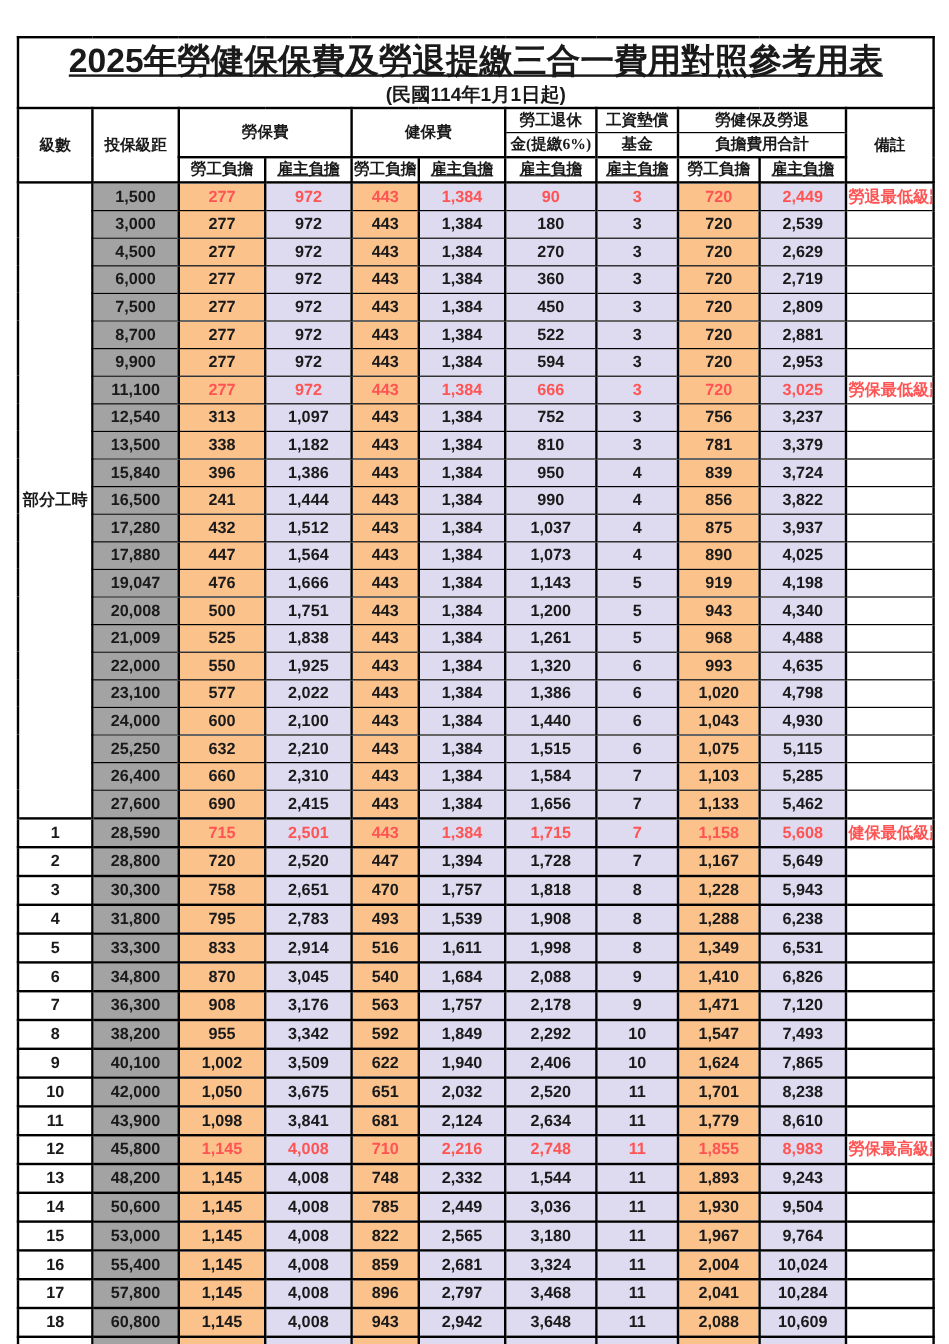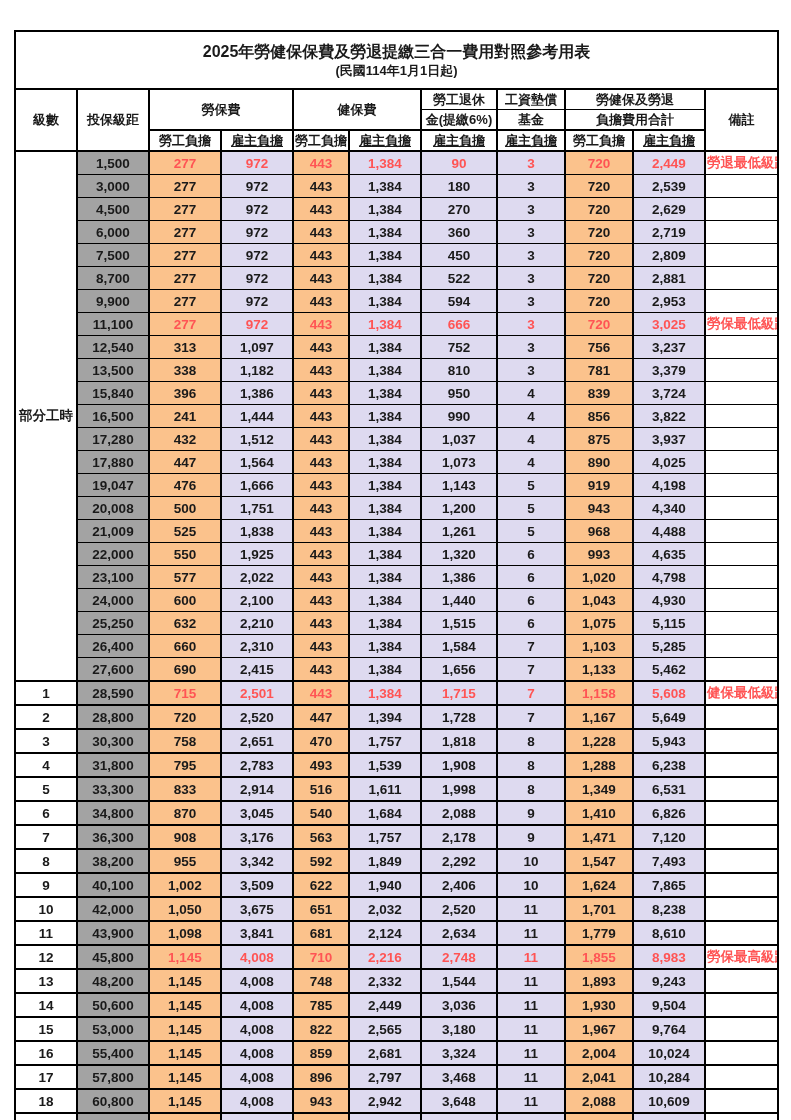--- a/index.html
+++ b/index.html
@@ -8,25 +8,25 @@
     font-family:"Liberation Sans","DejaVu Sans",sans-serif;
     font-weight:bold;color:#1a1a1a;
     -webkit-font-smoothing:antialiased;
   }
   .sheet{position:absolute;left:14px;top:30px;width:763px;}
   table{border-collapse:collapse;table-layout:fixed;width:763px;}
   td{border:2px solid #000;text-align:center;vertical-align:middle;
      padding:0;overflow:hidden;white-space:nowrap;}
   
   td.title-cell{height:56px;border:2px solid #000;background:#fff;}
-  .t1{font-size:16px;line-height:1.35;}
-  .t2{font-size:13px;line-height:1.2;}
+  .t1{font-size:28px;line-height:1.35;text-decoration:underline;}
+  .t2{font-size:16px;line-height:1.2;}
   
   tr.hrow td{font-size:13px;height:19px;background:#fff;}
-  tr.hrow td.inner{border-width:1px 2px;}
+  tr.hrow td.inner{border-width:1px 2px;font-family:Liberation Serif, serif;}
   td.sub-emp{background:#FBC28C;margin-top:36px;}
   td.sub-er{background:#DEDAF0;text-decoration:underline;}
   tr.hsub td{border-bottom:2px solid #000;}
   
   tr.drow td{font-size:13.5px;height:22px;}
   tr.part td{border-width:1px 2px;}
   tr.lvl td{border-width:2px;}
   td.level{font-size:13.5px;background:#fff;}
   td.bracket{font-size:15px;background:#a3a3a3;}
   td.c-emp{background:#FBC28C;}

